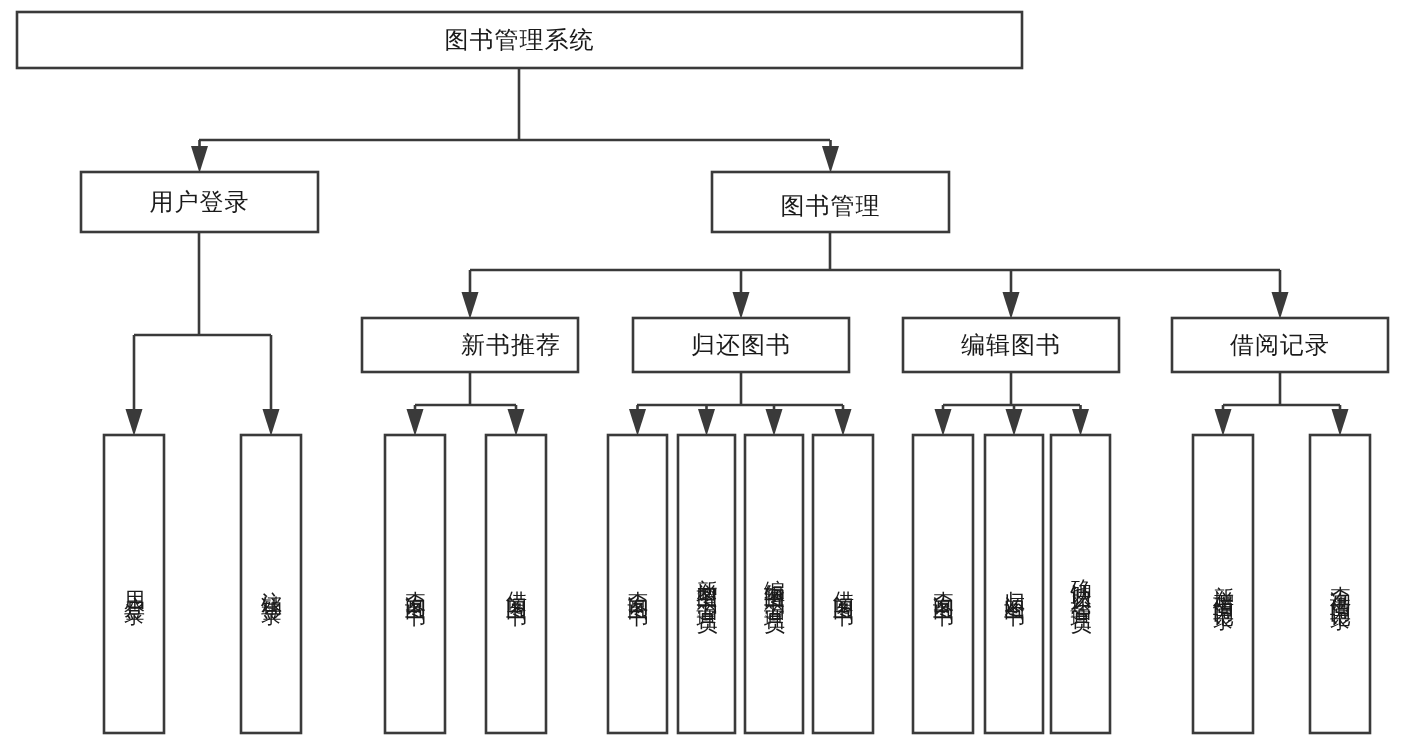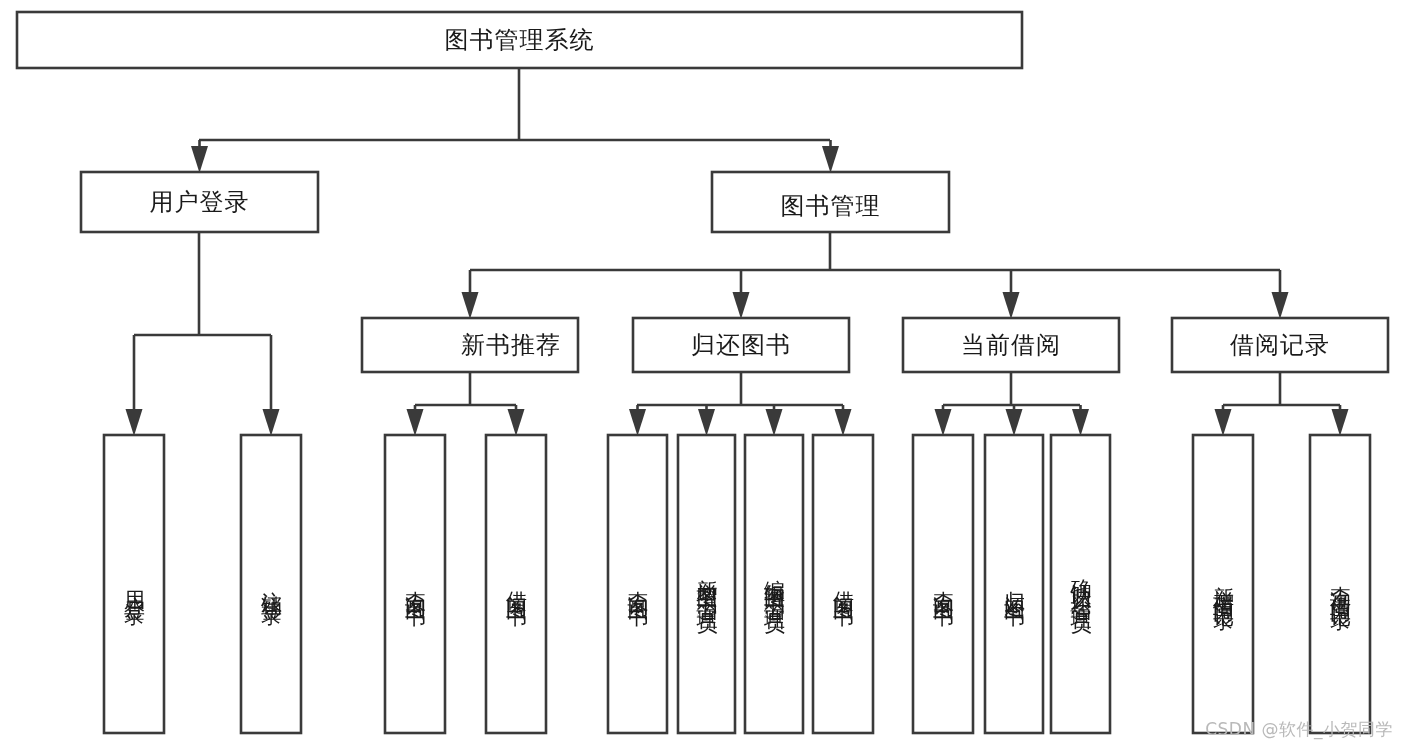--- a/index.html
+++ b/index.html
@@ -230,21 +230,21 @@
       <div class="hlabel-wrap" style="left: 712px; top: 172px; width: 237px; height: 68px;">
         <span class="hlabel-text">图书管理</span>
       </div>
       <div class="hlabel-wrap" style="left: 362px; top: 318px; width: 216px; height: 54px; padding-left: 41px;">
         <span class="hlabel-text">新书推荐</span>
       </div>
       <div class="hlabel-wrap" style="left: 633px; top: 318px; width: 216px; height: 54px;">
         <span class="hlabel-text">归还图书</span>
       </div>
       <div class="hlabel-wrap" style="left: 903px; top: 318px; width: 216px; height: 54px;">
-        <span class="hlabel-text">当前借阅</span>
+        <span class="hlabel-text">编辑图书</span>
       </div>
       <div class="hlabel-wrap" style="left: 1172px; top: 318px; width: 216px; height: 54px;">
         <span class="hlabel-text">借阅记录</span>
       </div>
       <div class="vlabel-wrap" style="left: 104px; top: 435px; width: 60px; height: 298px;">
         <span class="vlabel-text">用户登录</span>
       </div>
       <div class="vlabel-wrap" style="left: 241px; top: 435px; width: 60px; height: 298px;">
         <span class="vlabel-text">注销登录</span>
       </div>
@@ -276,15 +276,14 @@
         <span class="vlabel-text">确认归还（管理员）</span>
       </div>
       <div class="vlabel-wrap" style="left: 1193px; top: 435px; width: 60px; height: 298px;">
         <span class="vlabel-text">新增借阅记录</span>
       </div>
       <div class="vlabel-wrap" style="left: 1310px; top: 435px; width: 60px; height: 298px;">
         <span class="vlabel-text">查询借阅记录</span>
       </div>
     </div>
 
-  <div id="watermark">CSDN @软件_小贺同学</div>
 
 </div>
 
 </body></html>

